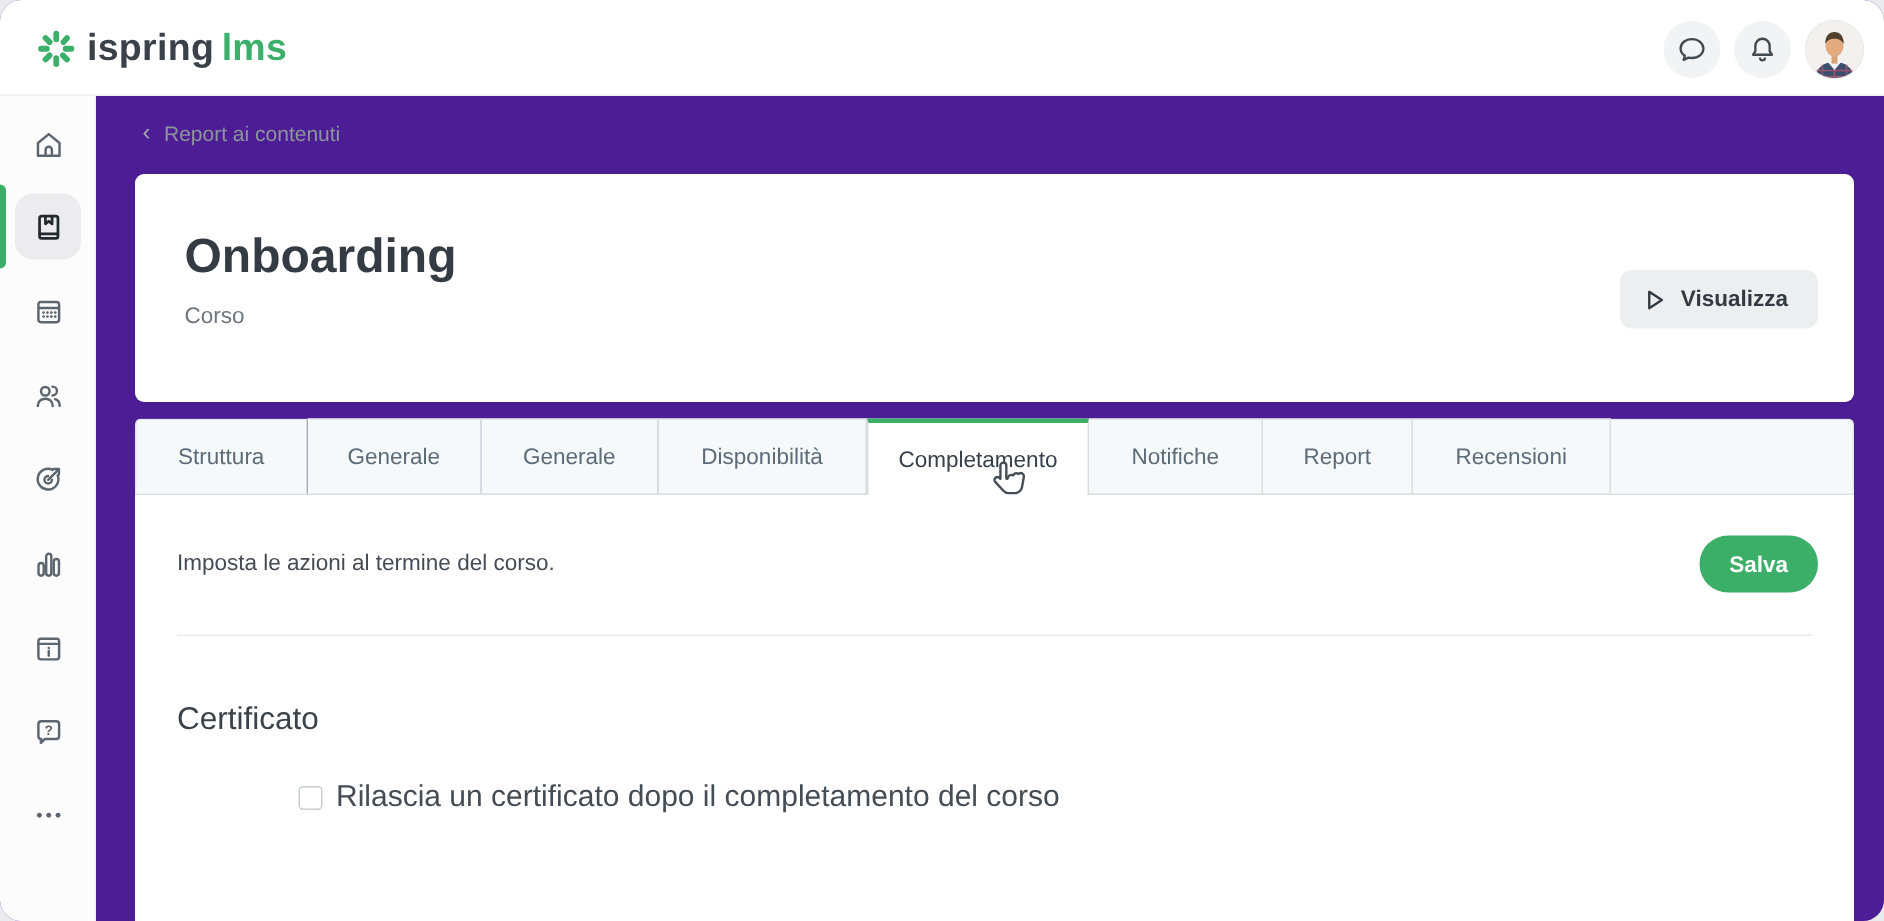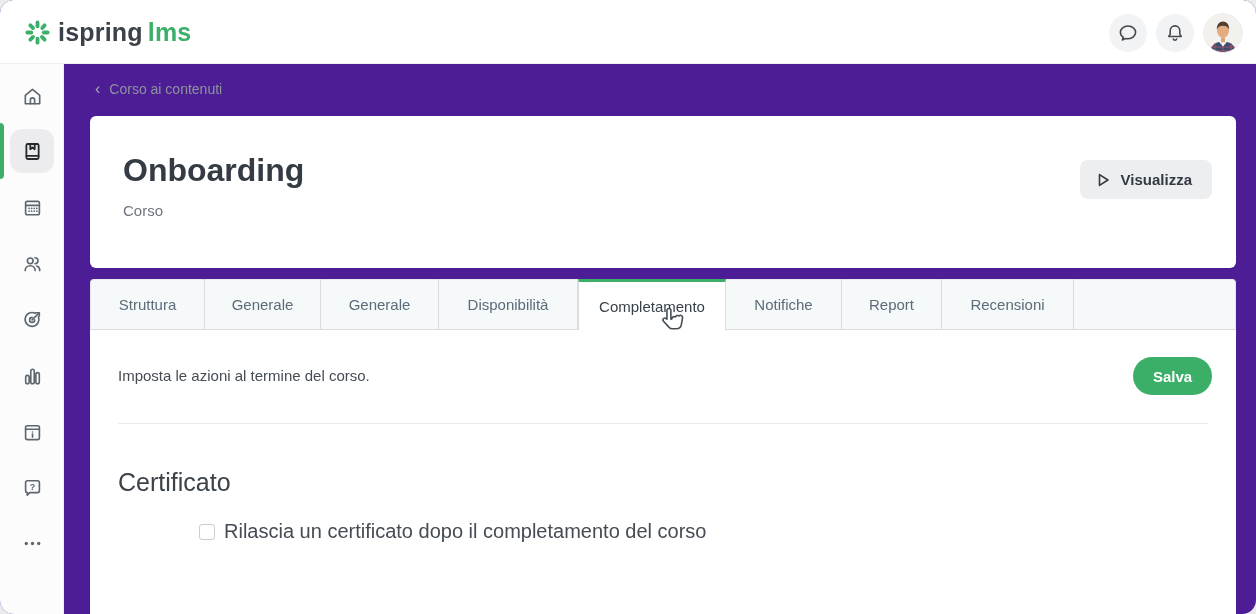--- a/index.html
+++ b/index.html
@@ -21,35 +21,35 @@
   .s-item.active { background:#ececee; color:#24292e; }
   .s-indicator { position:absolute; left:0; top:59px; width:4px; height:56px; background:#3cae67; border-radius:0 4px 4px 0; }
 
   
   .breadcrumb { position:absolute; left:95px; top:81px; display:flex; align-items:center; gap:9px; font-size:14px; color:#8d949b; cursor:pointer; z-index:2; }
   .breadcrumb .chev { font-size:16px; color:#a5abb1; line-height:14px; }
 
   .title-card { position:absolute; left:90px; top:116px; width:1146px; height:152px; background:#fff; border-radius:6px; box-shadow:0 1px 2px rgba(20,30,40,.04); z-index:2; }
   .course-title { position:absolute; left:33px; top:36px; font-size:32px; font-weight:700; color:#343b43; }
   .course-type { position:absolute; left:33px; top:86px; font-size:15px; color:#6e757d; }
-  .preview-btn { position:absolute; right:24px; top:44px; height:39px; padding:0 20px 0 16px; background:#eceef0; border:none; border-radius:8px; display:flex; align-items:center; gap:10px; font-family:inherit; font-size:15px; font-weight:700; color:#333a41; cursor:pointer; }
+  .preview-btn { position:absolute; right:24px; top:64px; height:39px; padding:0 20px 0 16px; background:#eceef0; border:none; border-radius:8px; display:flex; align-items:center; gap:10px; font-family:inherit; font-size:15px; font-weight:700; color:#333a41; cursor:pointer; }
 
   
   .tabs { position:absolute; left:90px; top:279px; width:1146px; height:51px; display:flex; z-index:3; }
   .tab { height:51px; display:flex; align-items:center; justify-content:center; font-size:15px; color:#5c6b78; background:#f6f9fa; border-bottom:1px solid #d9dde0; border-right:1px solid #d9dde0; border-top:1px solid #e7eaec; cursor:pointer; }
   .tab:first-child { border-left:1px solid #e2e5e8; border-top-left-radius:4px; }
   .tab.active { background:#fff; border-top:3px solid #3cae67; border-bottom:none; color:#38404a; border-left:1px solid #d9dde0; }
   .tab.filler { flex:1; cursor:default; border-right:1px solid #e2e5e8; border-top-right-radius:4px; }
 
   
   .panel { position:absolute; left:90px; top:330px; width:1146px; bottom:0; background:#fff; z-index:2; }
   .panel-desc { position:absolute; left:28px; top:37px; font-size:15px; color:#454c54; }
   .save-btn { position:absolute; right:24px; top:27px; width:79px; height:38px; background:#3bae68; border:none; border-radius:19px; font-family:inherit; font-size:15px; font-weight:700; color:#fff; cursor:pointer; }
   .divider { position:absolute; left:28px; right:28px; top:93px; height:1px; background:#e8eaec; }
-  .section-heading { position:absolute; left:28px; top:138px; font-size:25px; color:#3b4248; }
+  .section-heading { position:absolute; left:28px; top:138px; font-size:21px; color:#3b4248; }
   .checkbox-row { position:absolute; left:109px; top:190px; display:flex; align-items:center; gap:9px; }
   .checkbox { width:16px; height:16px; border:1px solid #c9ced3; border-radius:3px; background:#fff; cursor:pointer; flex:none; }
   .checkbox-label { font-size:20px; color:#454c54; }
 
   .cursor { position:absolute; left:656px; top:305px; z-index:9; pointer-events:none; }
   svg { display:block; }
 </style>
 </head>
 <body>
 
@@ -212,21 +212,21 @@
           <circle cx="5.5" cy="12" r="1.7"></circle>
             <circle cx="12" cy="12" r="1.7"></circle>
             <circle cx="18.5" cy="12" r="1.7"></circle>
         </svg>
       </span>
     </div>
   </div>
 
   <div class="breadcrumb">
     <span class="chev">‹</span>
-    <span>Corso ai contenuti</span>
+    <span>Report ai contenuti</span>
   </div>
 
   <div class="title-card">
     <div class="course-title">Onboarding</div>
     <div class="course-type">Corso</div>
     <button class="preview-btn">
       <span>
         <svg width="15" height="16" viewBox="0 0 18 20" fill="none" stroke="#333a41" stroke-width="2" stroke-linejoin="round">
           <path d="M4 3.2 14.5 10 4 16.8z"></path>
         </svg>

